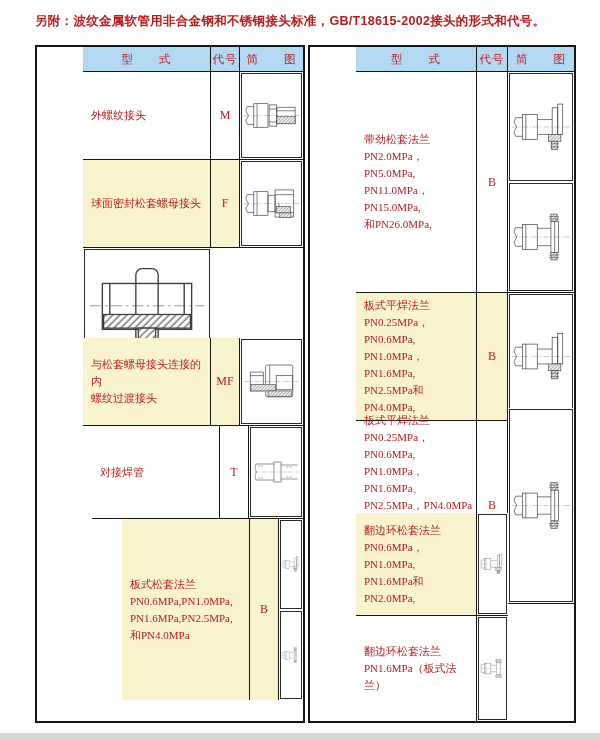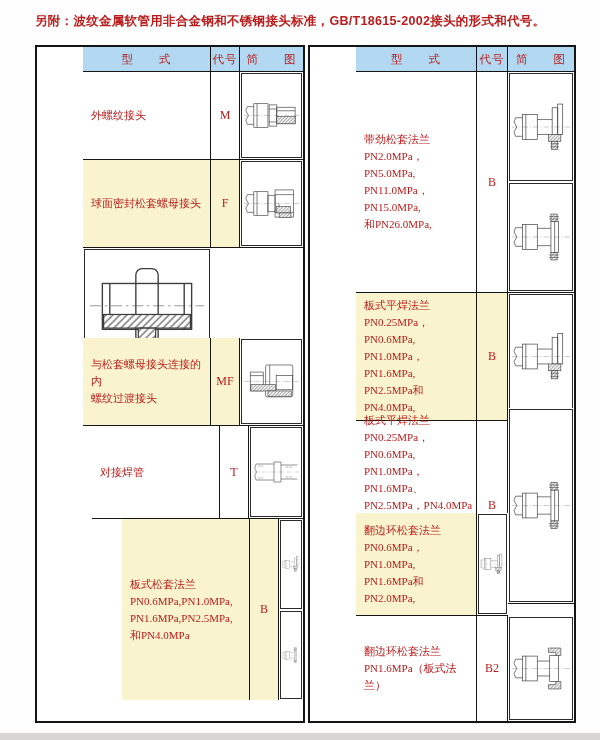--- a/index.html
+++ b/index.html
@@ -288,21 +288,20 @@
             <div class="diag-box">
               <svg viewBox="0 0 100 90" preserveAspectRatio="xMidYMid meet">
                 <use href="#sym-fl-a"></use>
               </svg>
             </div>
           </div>
         </div>
         <div class="row" style="grid-template-columns: 121px 31px 1fr; height: 105px;">
           <div class="cell tcell">翻边环松套法兰
 PN1.6MPa（板式法兰）</div>
-          <div class="cell ccell">B2</div>
           <div class="cell dcell">
             <div class="diag-box">
               <svg viewBox="0 0 100 90" preserveAspectRatio="xMidYMid meet">
                 <use href="#sym-fl-c"></use>
               </svg>
             </div>
           </div>
         </div>
       </section>
   </div>

